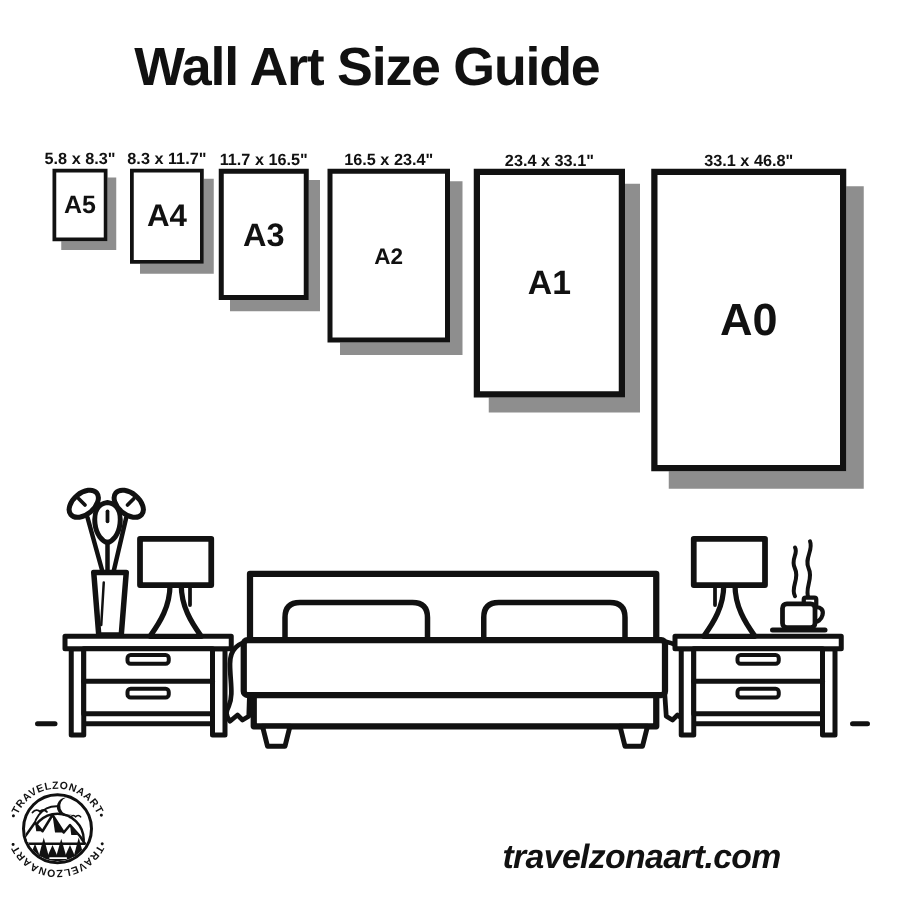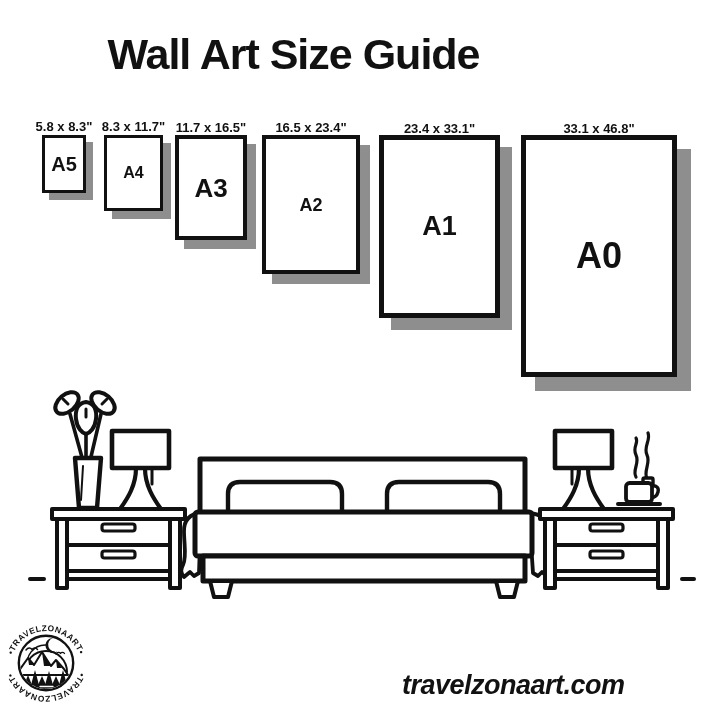--- a/index.html
+++ b/index.html
@@ -36,21 +36,21 @@
 
 <div class="title">Wall Art Size Guide</div>
 
 <div class="frames" id="frames-row">
     <div class="frame" style="left: 42px; width: 44px; height: 58px; border-width: 3px; box-shadow: rgb(142, 142, 142) 7px 7px 0px 0px;">
       <div class="frame-dims">5.8 x 8.3"</div>
       <div class="frame-name" style="font-size: 20px;">A5</div>
     </div>
     <div class="frame" style="left: 104px; width: 59px; height: 76px; border-width: 3px; box-shadow: rgb(142, 142, 142) 8px 8px 0px 0px;">
       <div class="frame-dims">8.3 x 11.7"</div>
-      <div class="frame-name" style="font-size: 16px;">A4</div>
+      <div class="frame-name" style="font-size: 25px;">A4</div>
     </div>
     <div class="frame" style="left: 175px; width: 72px; height: 105px; border-width: 4px; box-shadow: rgb(142, 142, 142) 9px 9px 0px 0px;">
       <div class="frame-dims">11.7 x 16.5"</div>
       <div class="frame-name" style="font-size: 26px;">A3</div>
     </div>
     <div class="frame" style="left: 262px; width: 98px; height: 139px; border-width: 4px; box-shadow: rgb(142, 142, 142) 10px 10px 0px 0px;">
       <div class="frame-dims">16.5 x 23.4"</div>
       <div class="frame-name" style="font-size: 18px;">A2</div>
     </div>
     <div class="frame" style="left: 379px; width: 121px; height: 183px; border-width: 5px; box-shadow: rgb(142, 142, 142) 12px 12px 0px 0px;">

